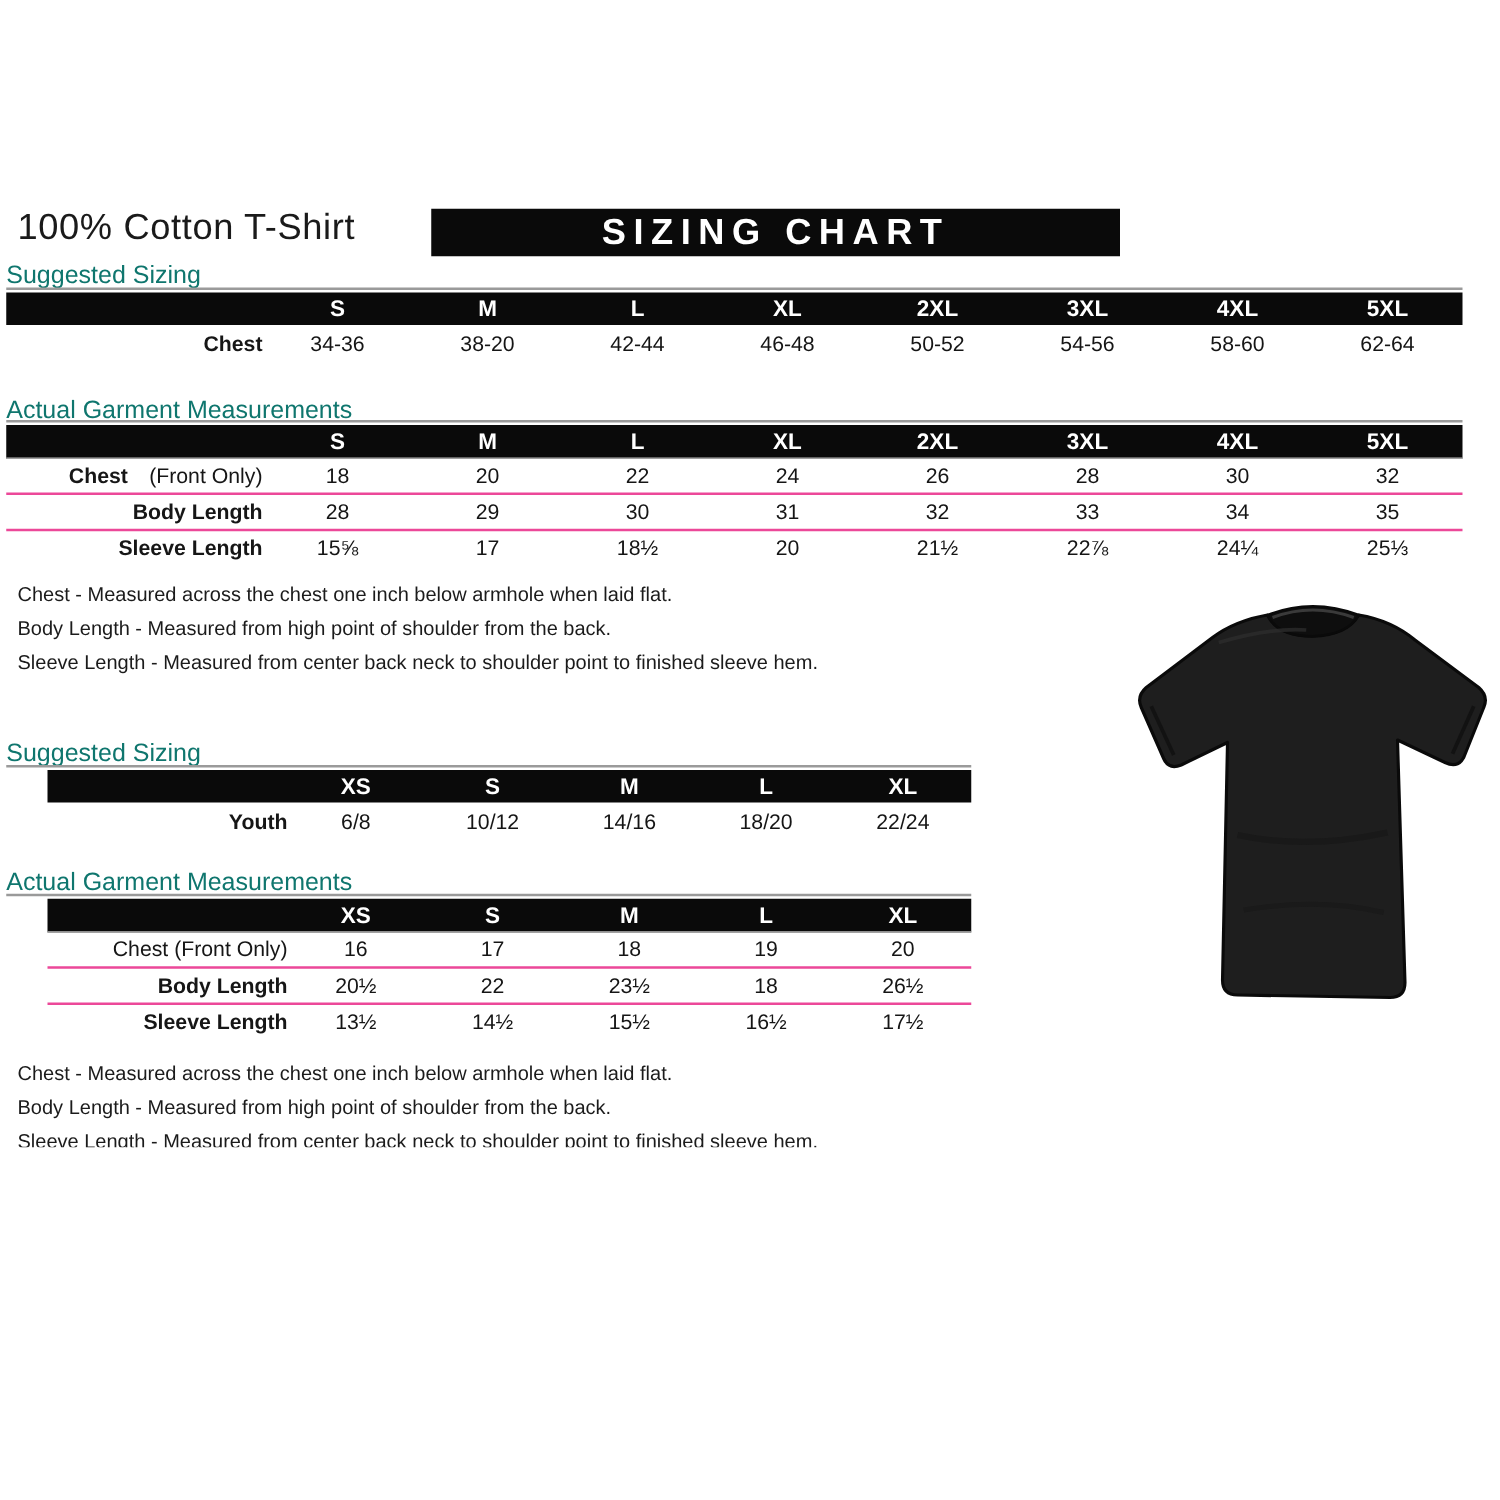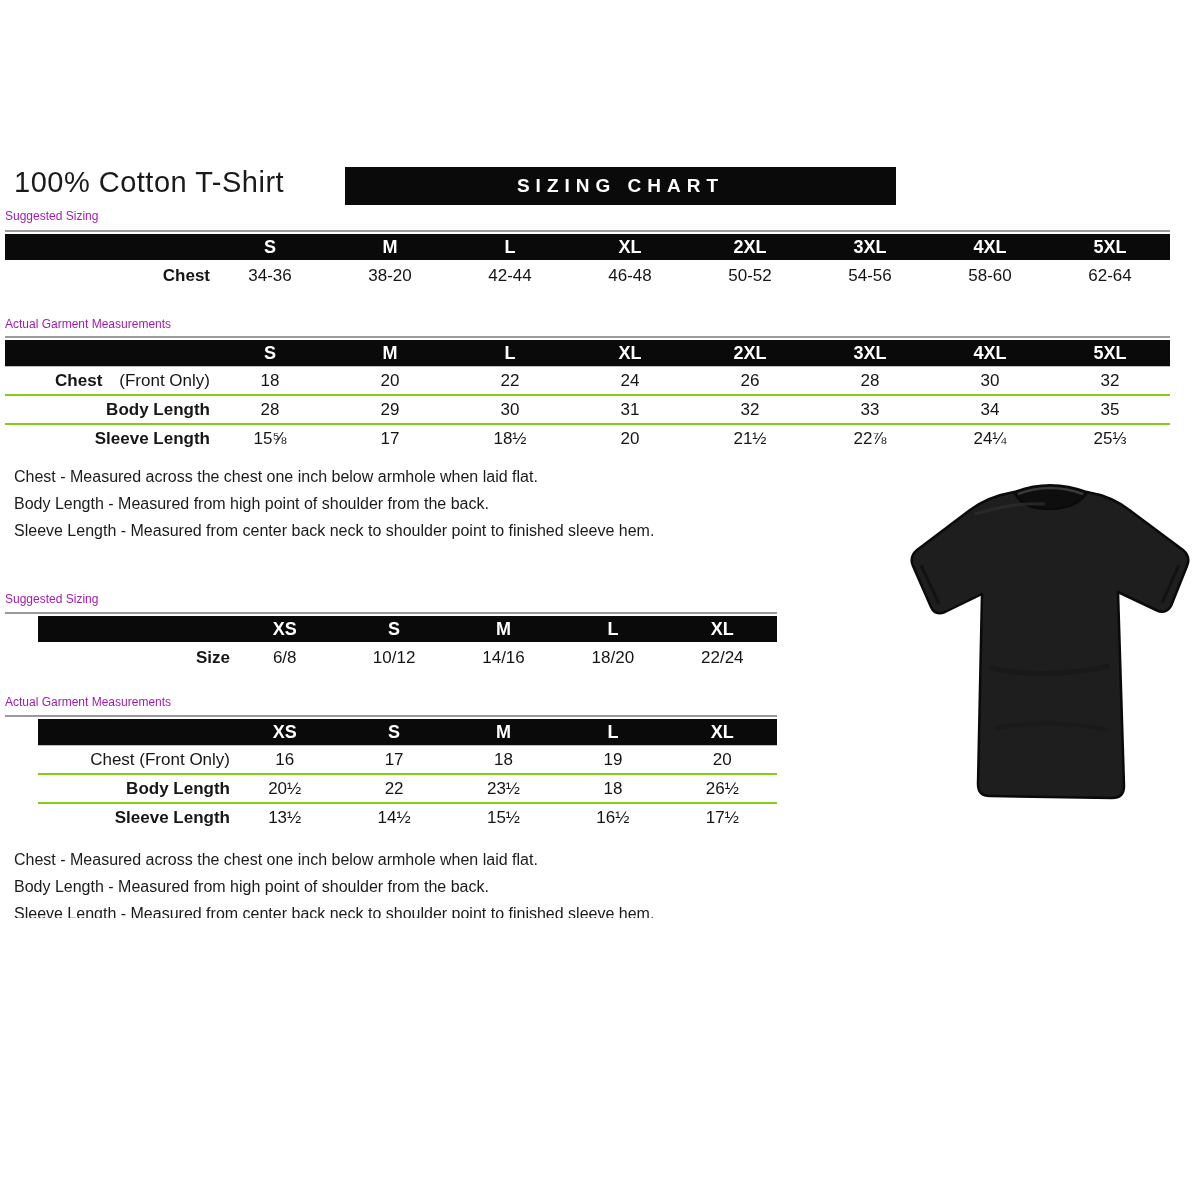--- a/index.html
+++ b/index.html
@@ -1,37 +1,37 @@
 <!DOCTYPE html>
 <html><head>
 <meta charset="utf-8">
 <style>
   html,body{margin:0;padding:0;background:#ffffff;}
   body{font-family:"Liberation Sans",sans-serif;color:#151515;}
   .page{position:relative;width:1200px;height:918px;background:#fff;overflow:hidden;}
 
   .main-title{position:absolute;left:14px;top:166px;font-size:29px;font-weight:400;color:#1a1a1a;letter-spacing:.5px;}
   .banner{position:absolute;left:345px;top:167px;width:551px;height:38px;background:#0a0a0a;color:#fff;
-          display:flex;align-items:center;justify-content:center;font-weight:700;font-size:19px;letter-spacing:6px;}
-  .h-label{position:absolute;font-size:12px;color:#a21caf;}
+          display:flex;align-items:center;justify-content:center;font-weight:700;font-size:29px;letter-spacing:6px;}
+  .h-label{position:absolute;font-size:20px;color:#0f766e;}
   .youth-title{position:absolute;left:5px;top:550px;font-size:28px;font-weight:700;color:#111;}
 
   .tbl{position:absolute;border-top:2px solid #9a9a9a;padding-top:2px;}
   .trow{display:grid;align-items:center;}
   .tbl.adult .trow{grid-template-columns:205px repeat(8,1fr);}
   .tbl.youth-t .trow{grid-template-columns:192px repeat(5,1fr);margin-left:33px;}
   .thead{background:#0a0a0a;color:#fff;height:26px;font-weight:700;font-size:18px;}
   .tc{text-align:center;font-size:17px;}
   .thead .tc{font-size:18px;}
   .lbl{text-align:right;padding-left:12px;font-weight:700;color:#161616;}
   .reg{font-weight:400;}
   .sfx{font-weight:400;margin-left:17px;}
   .suggested .tbody-row{height:32px;}
   .actual .tbody-row{height:27px;}
-  .actual .tbody-row + .tbody-row{border-top:2px solid #84cc16;}
+  .actual .tbody-row + .tbody-row{border-top:2px solid #ec4899;}
   .actual .thead{border-bottom:1px solid #bdbdbd;}
 
   .notes{position:absolute;font-size:16px;line-height:27px;color:#1b1b1b;white-space:nowrap;}
 
   .tshirt{position:absolute;left:895px;top:468px;}
 </style>
 </head>
 <body>
 
 <div class="page">
@@ -127,21 +127,21 @@
   <div class="tbl youth-t suggested" style="left:5px;top:612px;width:772px">
     <div class="trow thead">
       <div class="tc"></div>
       <div class="tc">XS</div>
       <div class="tc">S</div>
       <div class="tc">M</div>
       <div class="tc">L</div>
       <div class="tc">XL</div>
     </div>
     <div class="trow tbody-row">
-      <div class="tc lbl">Size</div>
+      <div class="tc lbl">Youth</div>
       <div class="tc">6/8</div>
       <div class="tc">10/12</div>
       <div class="tc">14/16</div>
       <div class="tc">18/20</div>
       <div class="tc">22/24</div>
     </div>
   </div>
 
   <div class="h-label" style="left:5px;top:695px">Actual Garment Measurements</div>
 

